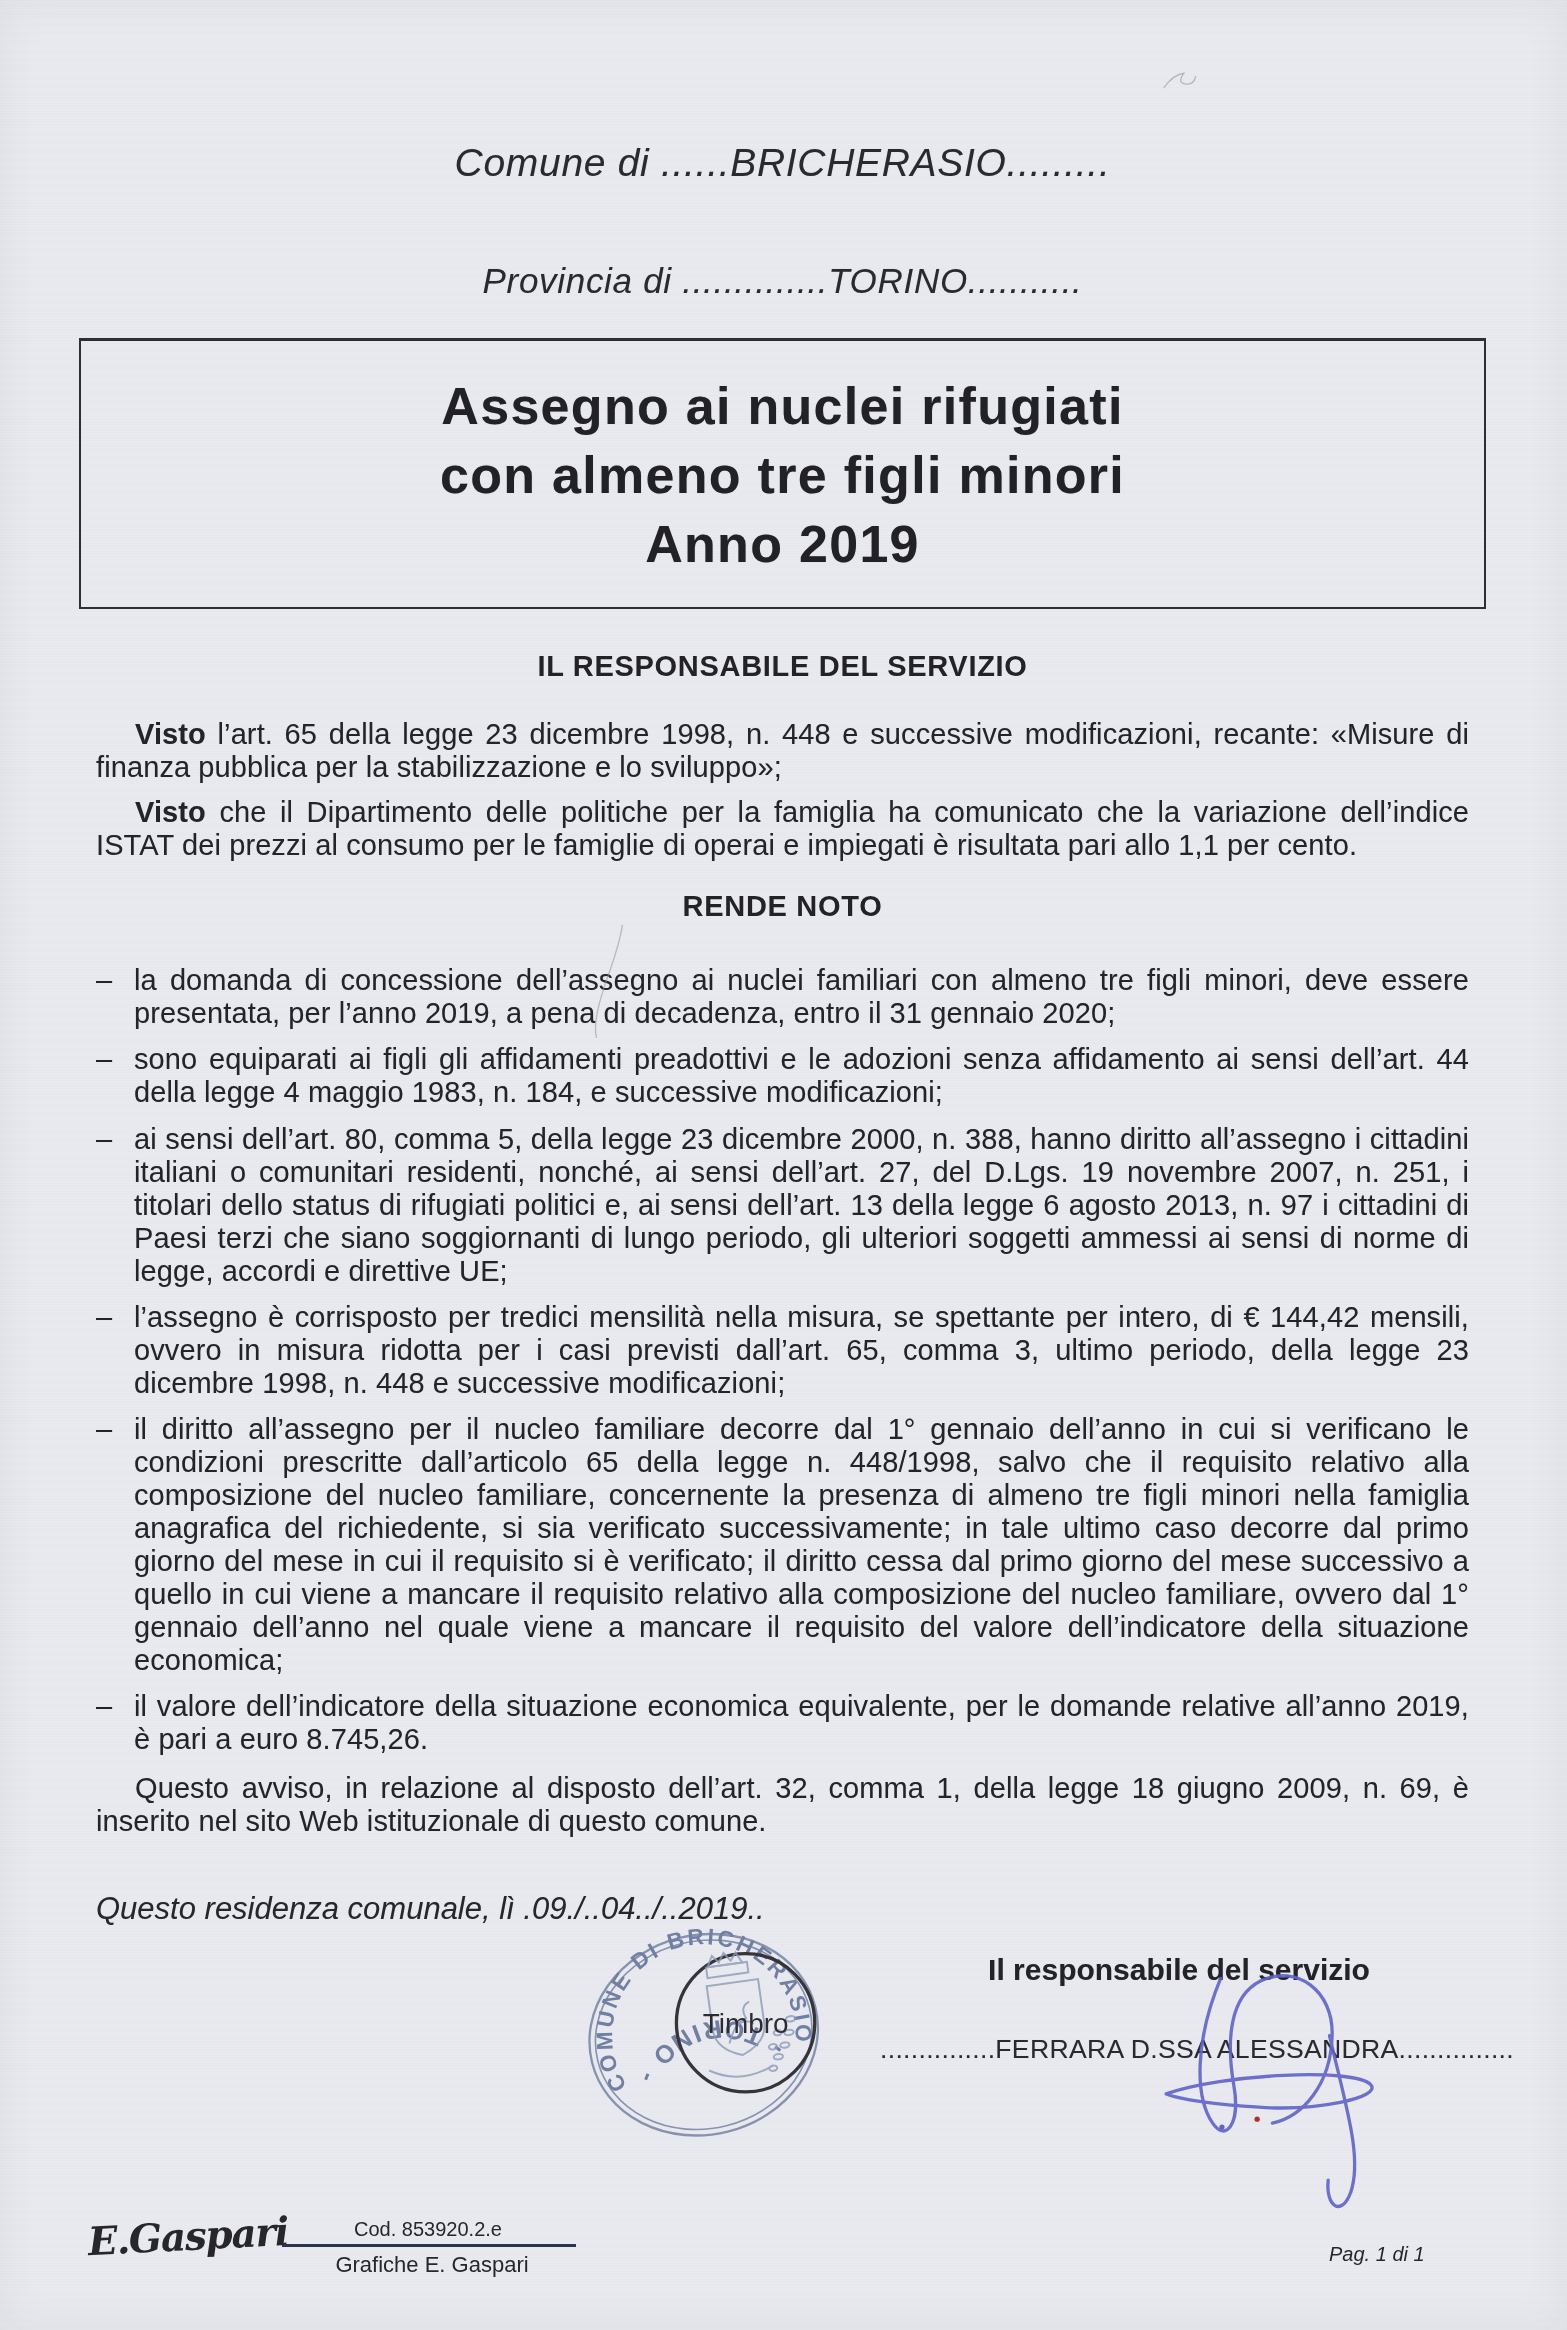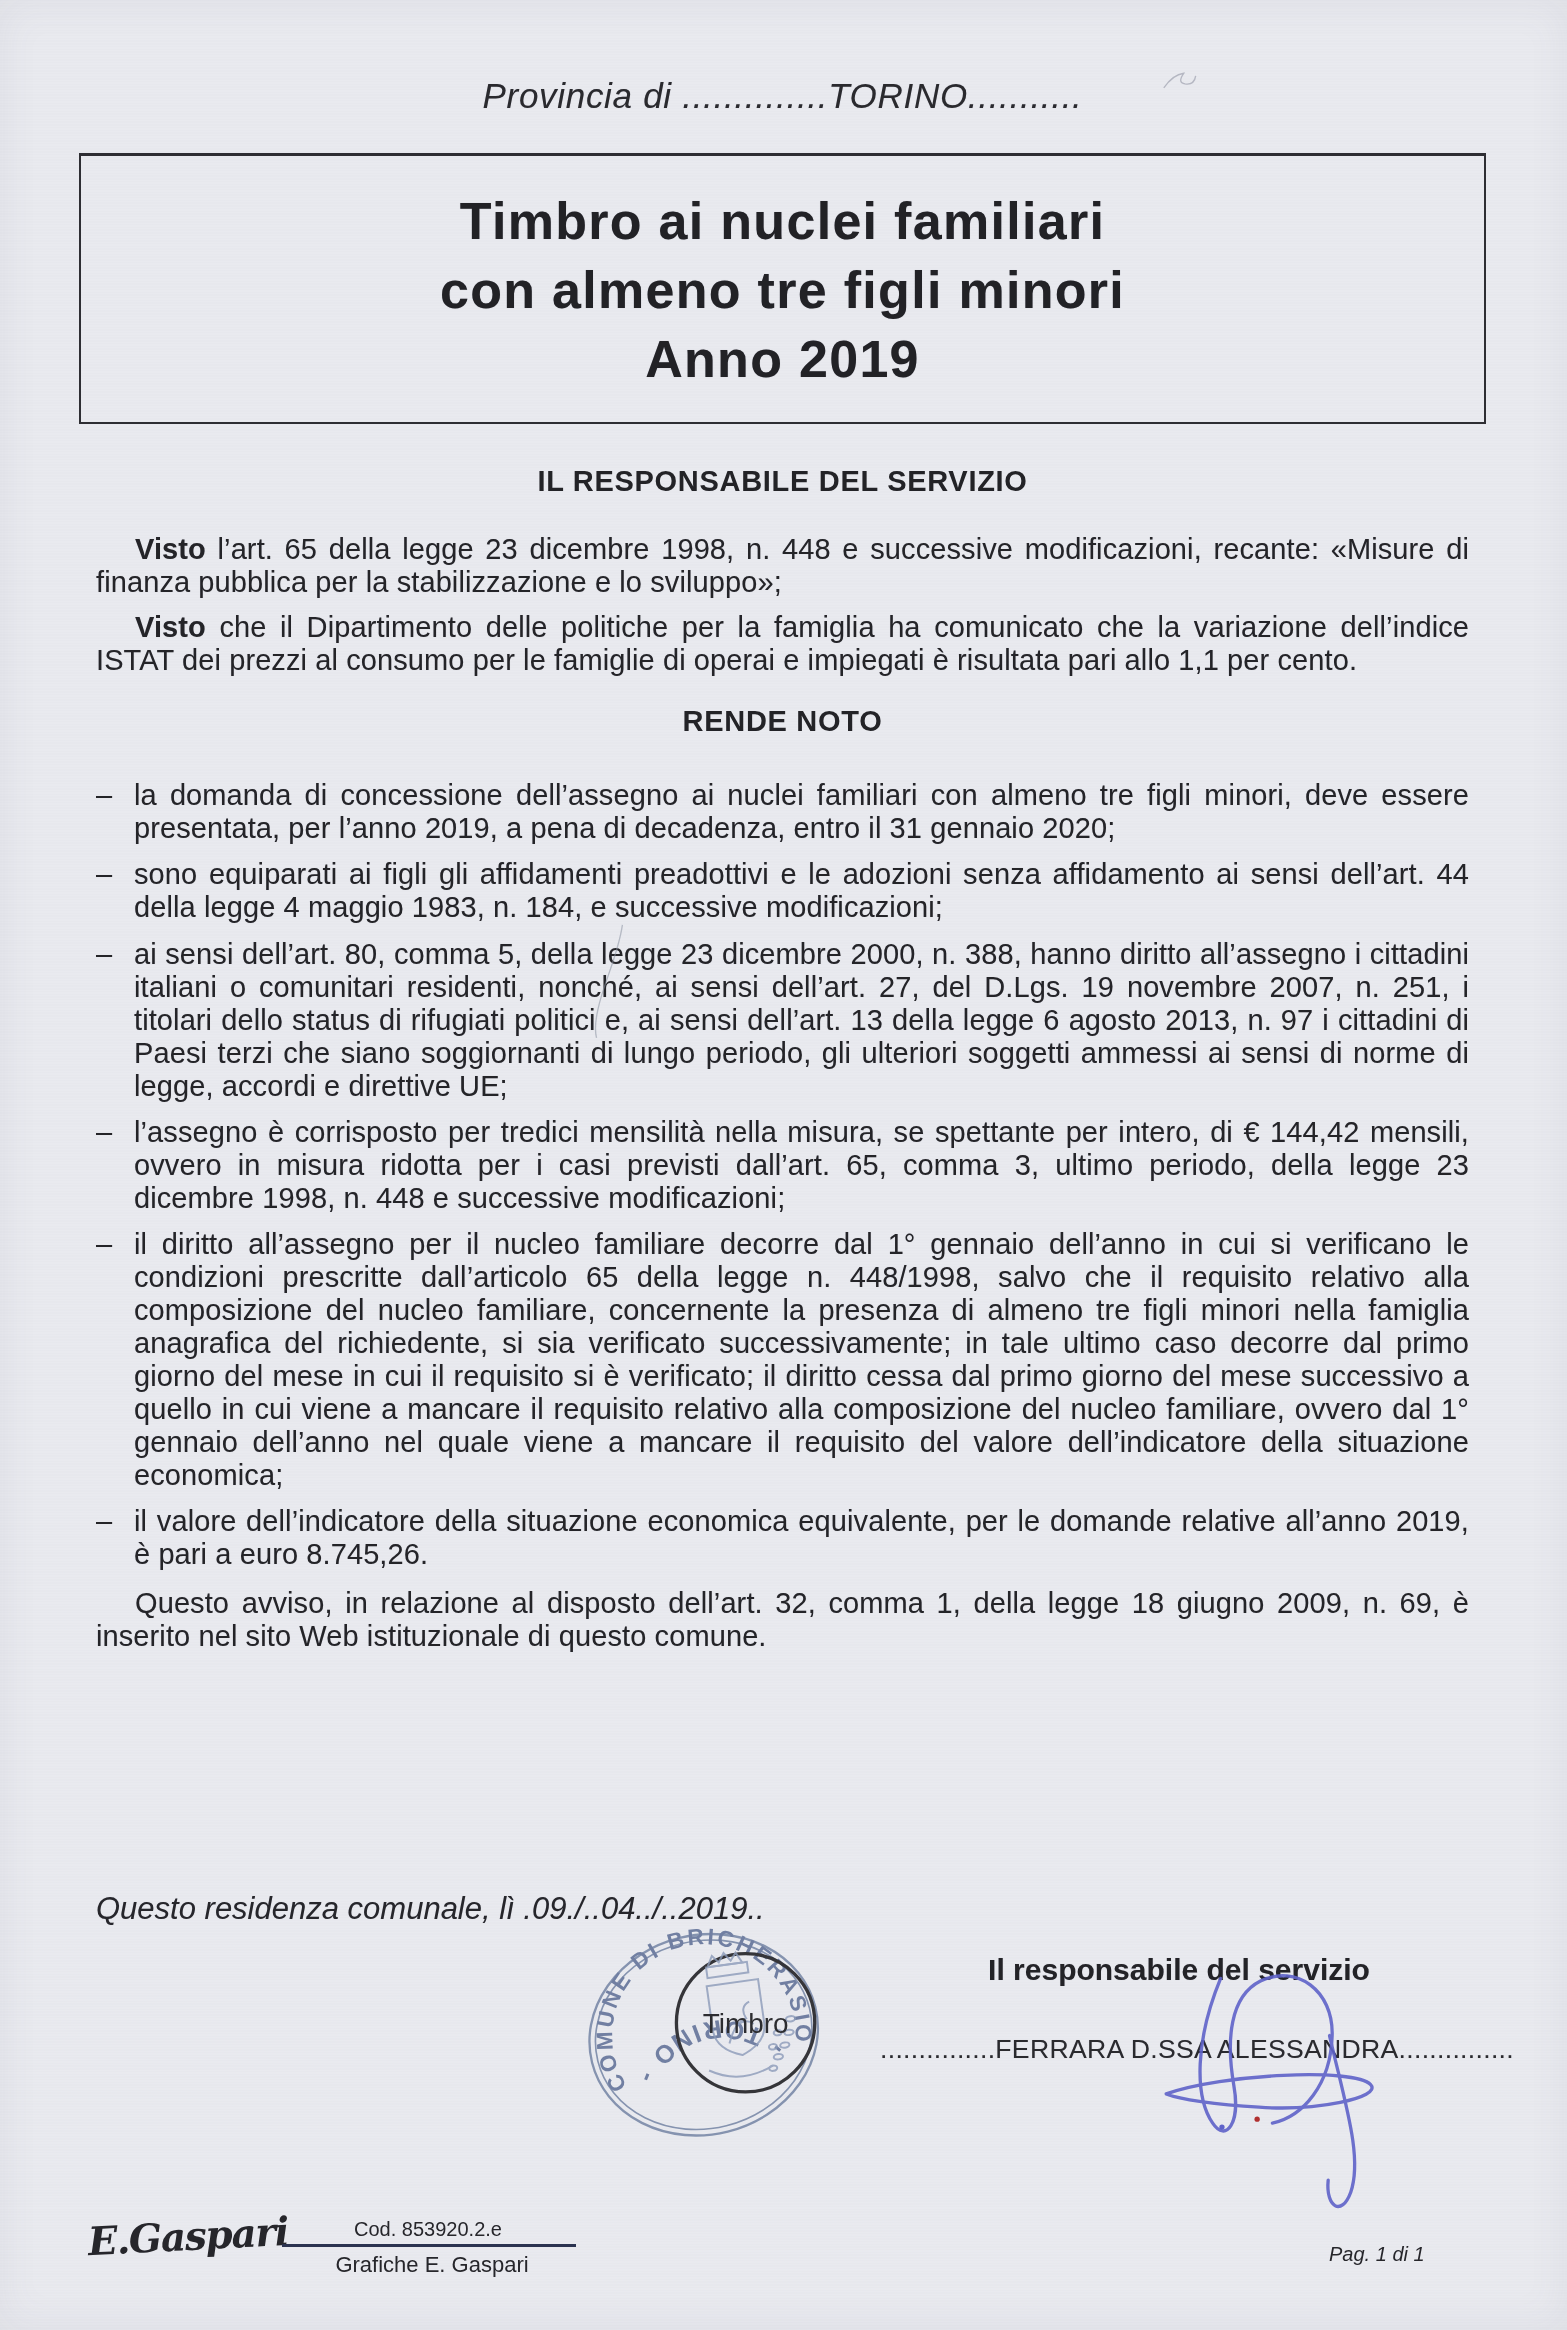--- a/index.html
+++ b/index.html
@@ -205,25 +205,26 @@
     pointer-events: none;
   }
 </style>
 </head>
 <body>
 
 <div class="page">
 
   <div class="flow">
 
+    <div class="muni">Comune di ......BRICHERASIO.........</div>
 
     <div class="prov">Provincia di ..............TORINO...........</div>
 
     <div class="title-box">
-      <div class="t-line">Timbro ai nuclei familiari</div>
+      <div class="t-line">Assegno ai nuclei rifugiati</div>
       <div class="t-line">con almeno tre figli minori</div>
       <div class="t-line">Anno 2019</div>
     </div>
 
     <div class="h-center">IL RESPONSABILE DEL SERVIZIO</div>
 
     <p class="premise first"><strong>Visto</strong><span> l’art. 65 della legge 23 dicembre 1998, n. 448 e successive modificazioni, recante: «Misure di finanza pubblica per la stabilizzazione e lo sviluppo»;</span></p>
 
 
     <p class="premise"><strong>Visto</strong><span> che il Dipartimento delle politiche per la famiglia ha comunicato che la variazione dell’indice ISTAT dei prezzi al consumo per le famiglie di operai e impiegati è risultata pari allo 1,1 per cento.</span></p>

